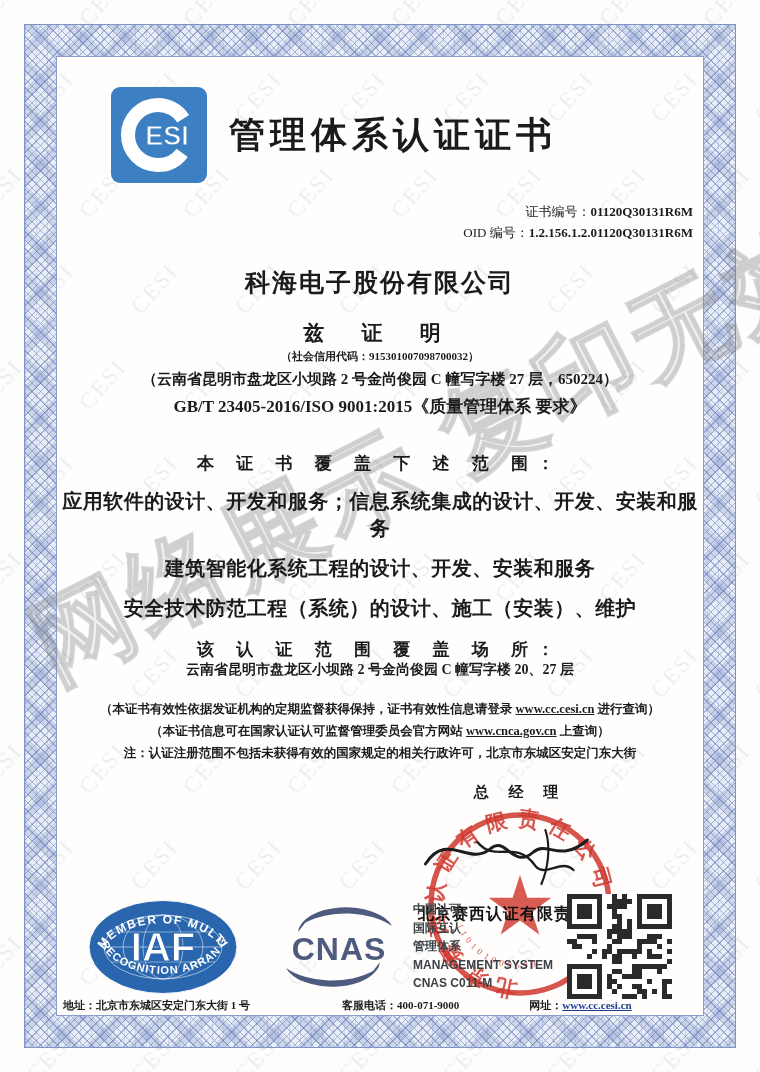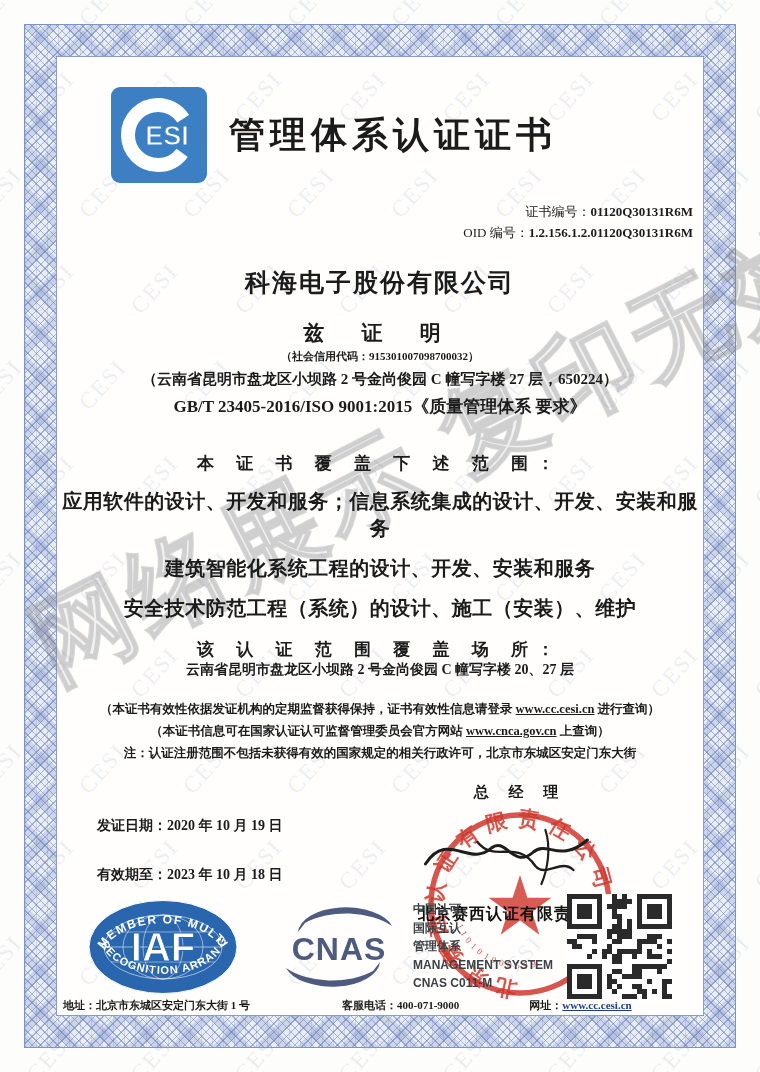--- a/index.html
+++ b/index.html
@@ -217,24 +217,20 @@
     <div class="c sites-head">该 认 证 范 围 覆 盖 场 所：</div>
     <div class="c sites-line">云南省昆明市盘龙区小坝路 2 号金尚俊园 C 幢写字楼 20、27 层</div>
 
     <div class="c notes">
       <div><span>（本证书有效性依据发证机构的定期监督获得保持，证书有效性信息请登录 </span><span class="lnk">www.cc.cesi.cn</span><span> 进行查询）</span></div>
       <div><span>（本证书信息可在国家认证认可监督管理委员会官方网站 </span><span class="lnk">www.cnca.gov.cn</span><span> 上查询）</span></div>
       <div>注：认证注册范围不包括未获得有效的国家规定的相关行政许可，北京市东城区安定门东大街</div>
     </div>
 
     <div class="sig-area">
-      <div class="dates">
-        <div><span>发证日期：</span><span>2020 年 10 月 19 日</span></div>
-        <div><span>有效期至：</span><span>2023 年 10 月 18 日</span></div>
-      </div>
 
       <div class="sig-right">
         <div class="role">总 经 理</div>
         <div class="stamp-wrap">
           <svg class="stamp-svg" width="200" height="200" viewBox="0 0 200 200">
             <circle cx="100" cy="100" r="89" fill="none" stroke="#cf382e" stroke-width="5.5" opacity="0.85"></circle>
             <polygon points="100,71 107.4,93.8 131.4,93.8 112,107.9 119.4,130.7 100,116.6 80.6,130.7 88,107.9 68.6,93.8 92.6,93.8" fill="#cf382e" opacity="0.82"></polygon>
             <defs>
               <path id="arcTop" d="M 100,178 A 78,78 0 1 1 100.2,178"></path>
               <path id="arcBot" d="M 33,108 A 68,68 0 0 0 167,108"></path>

